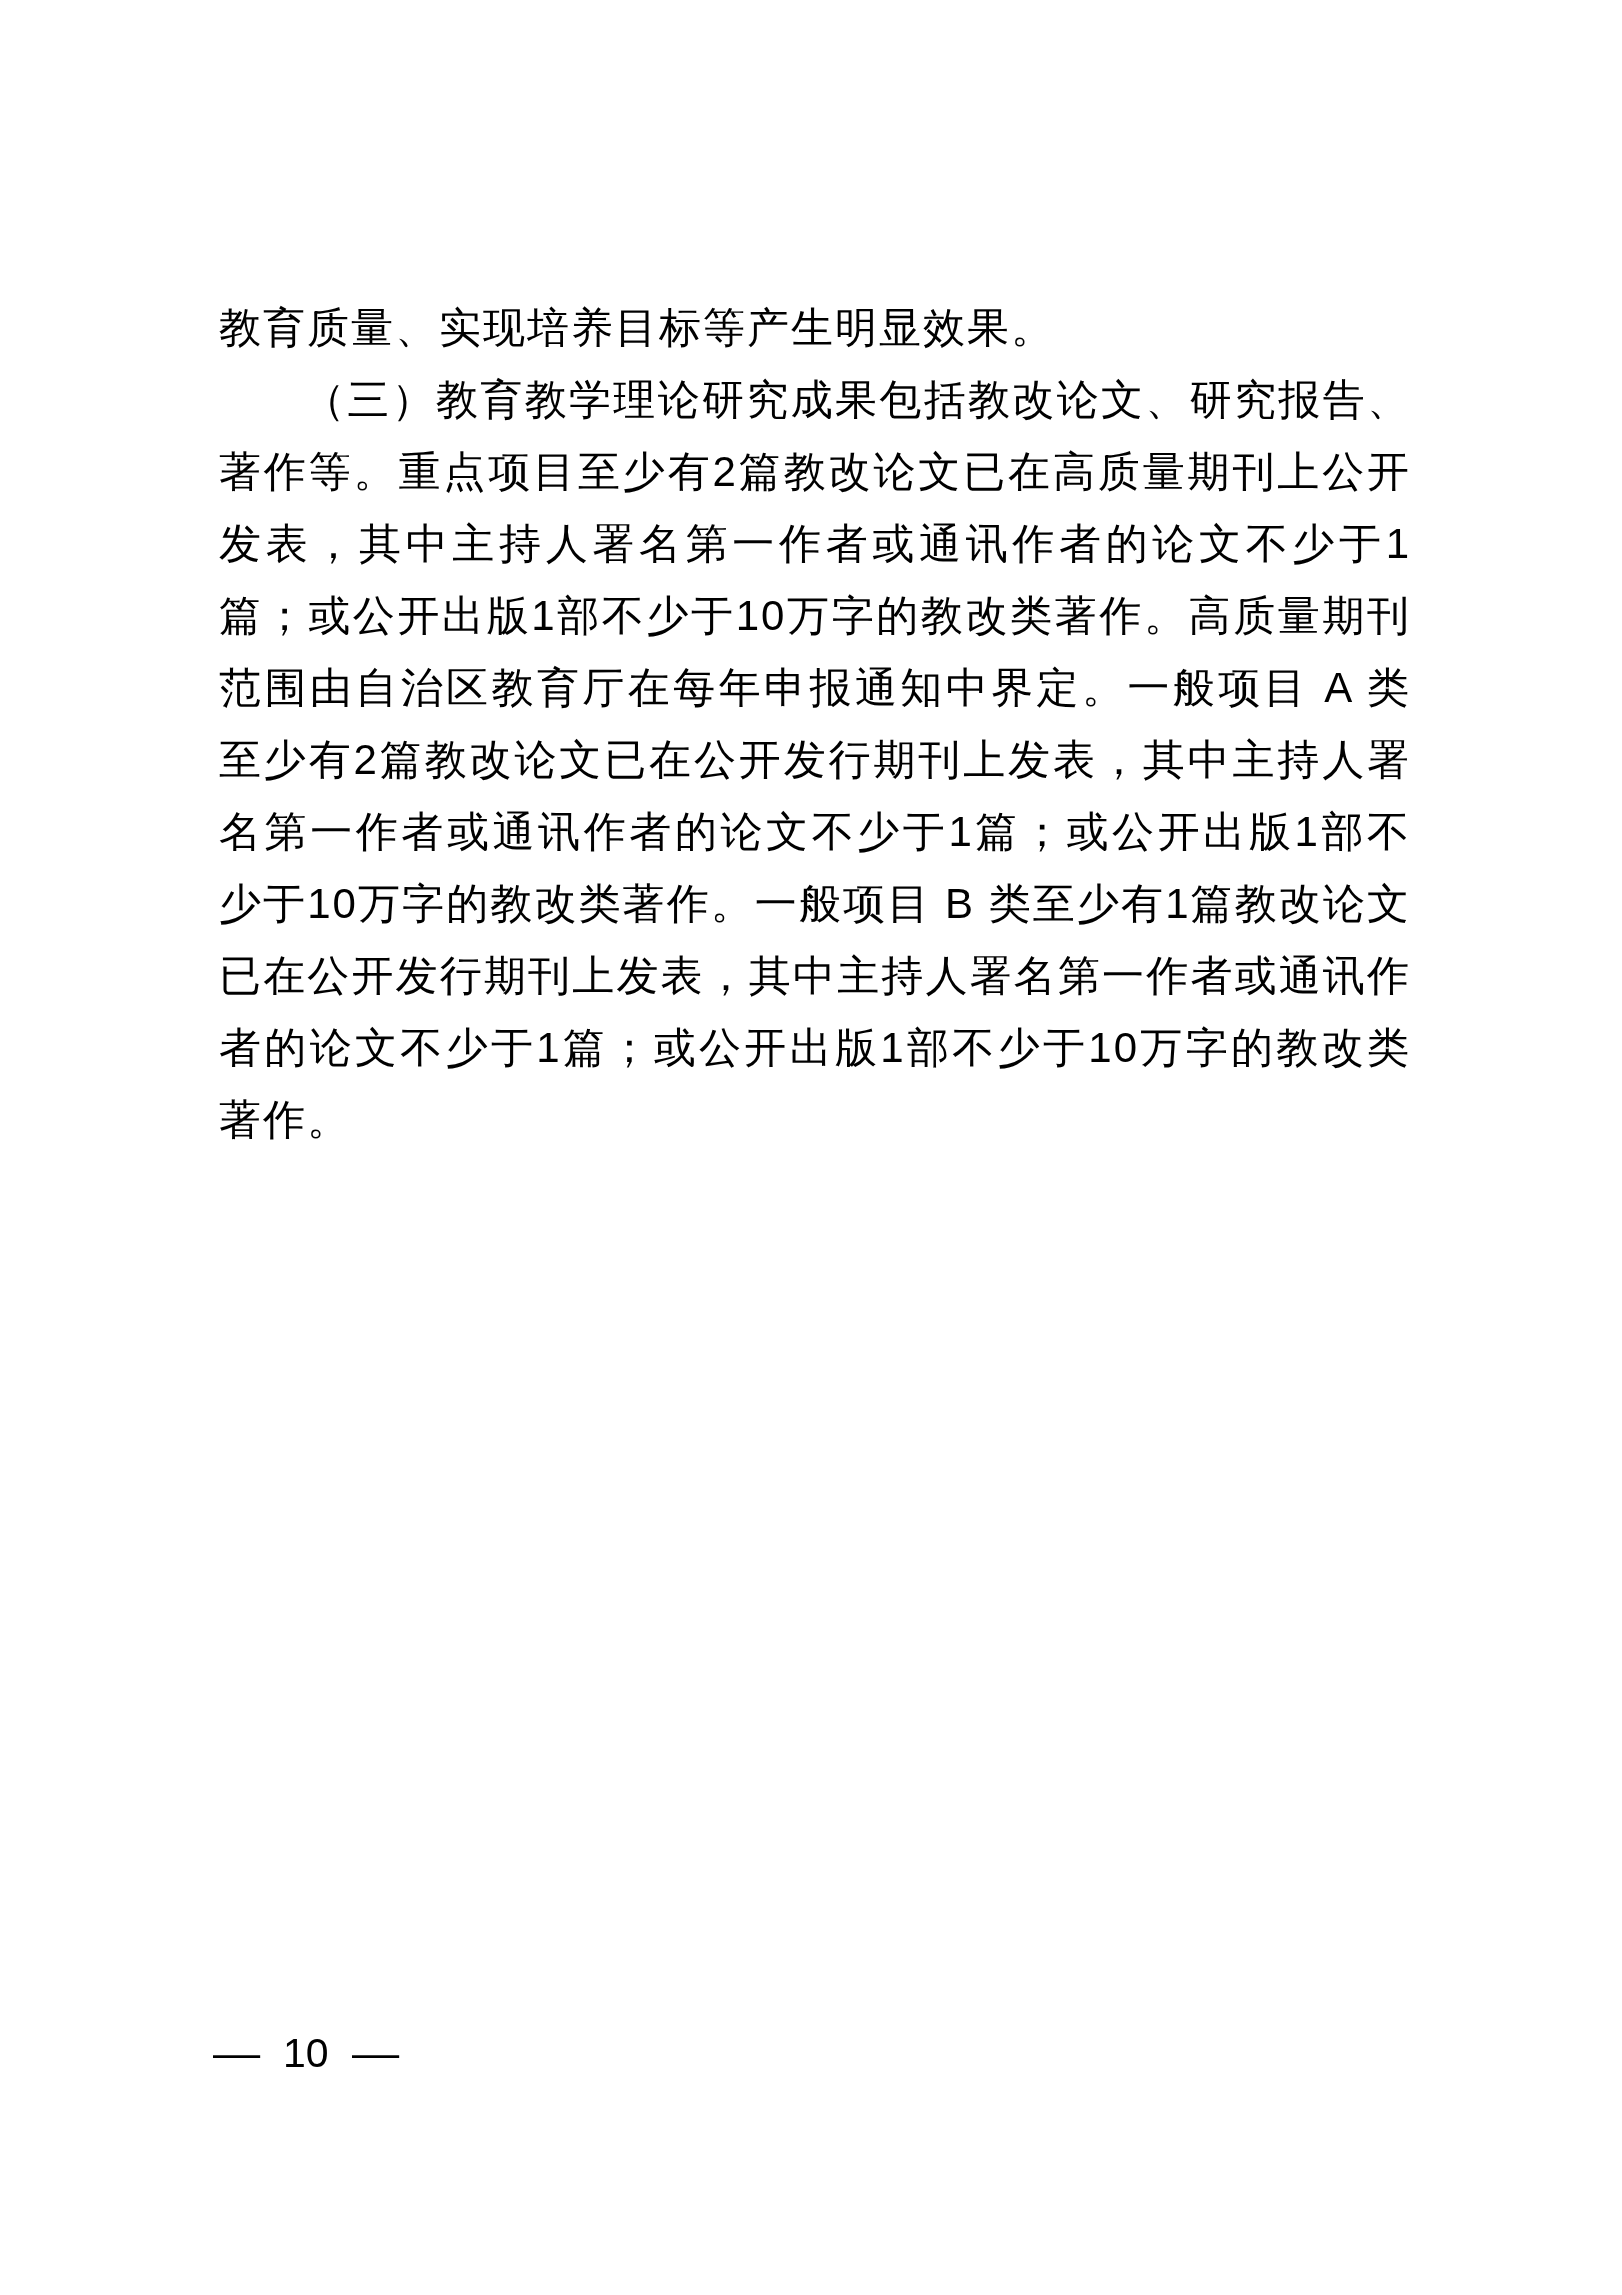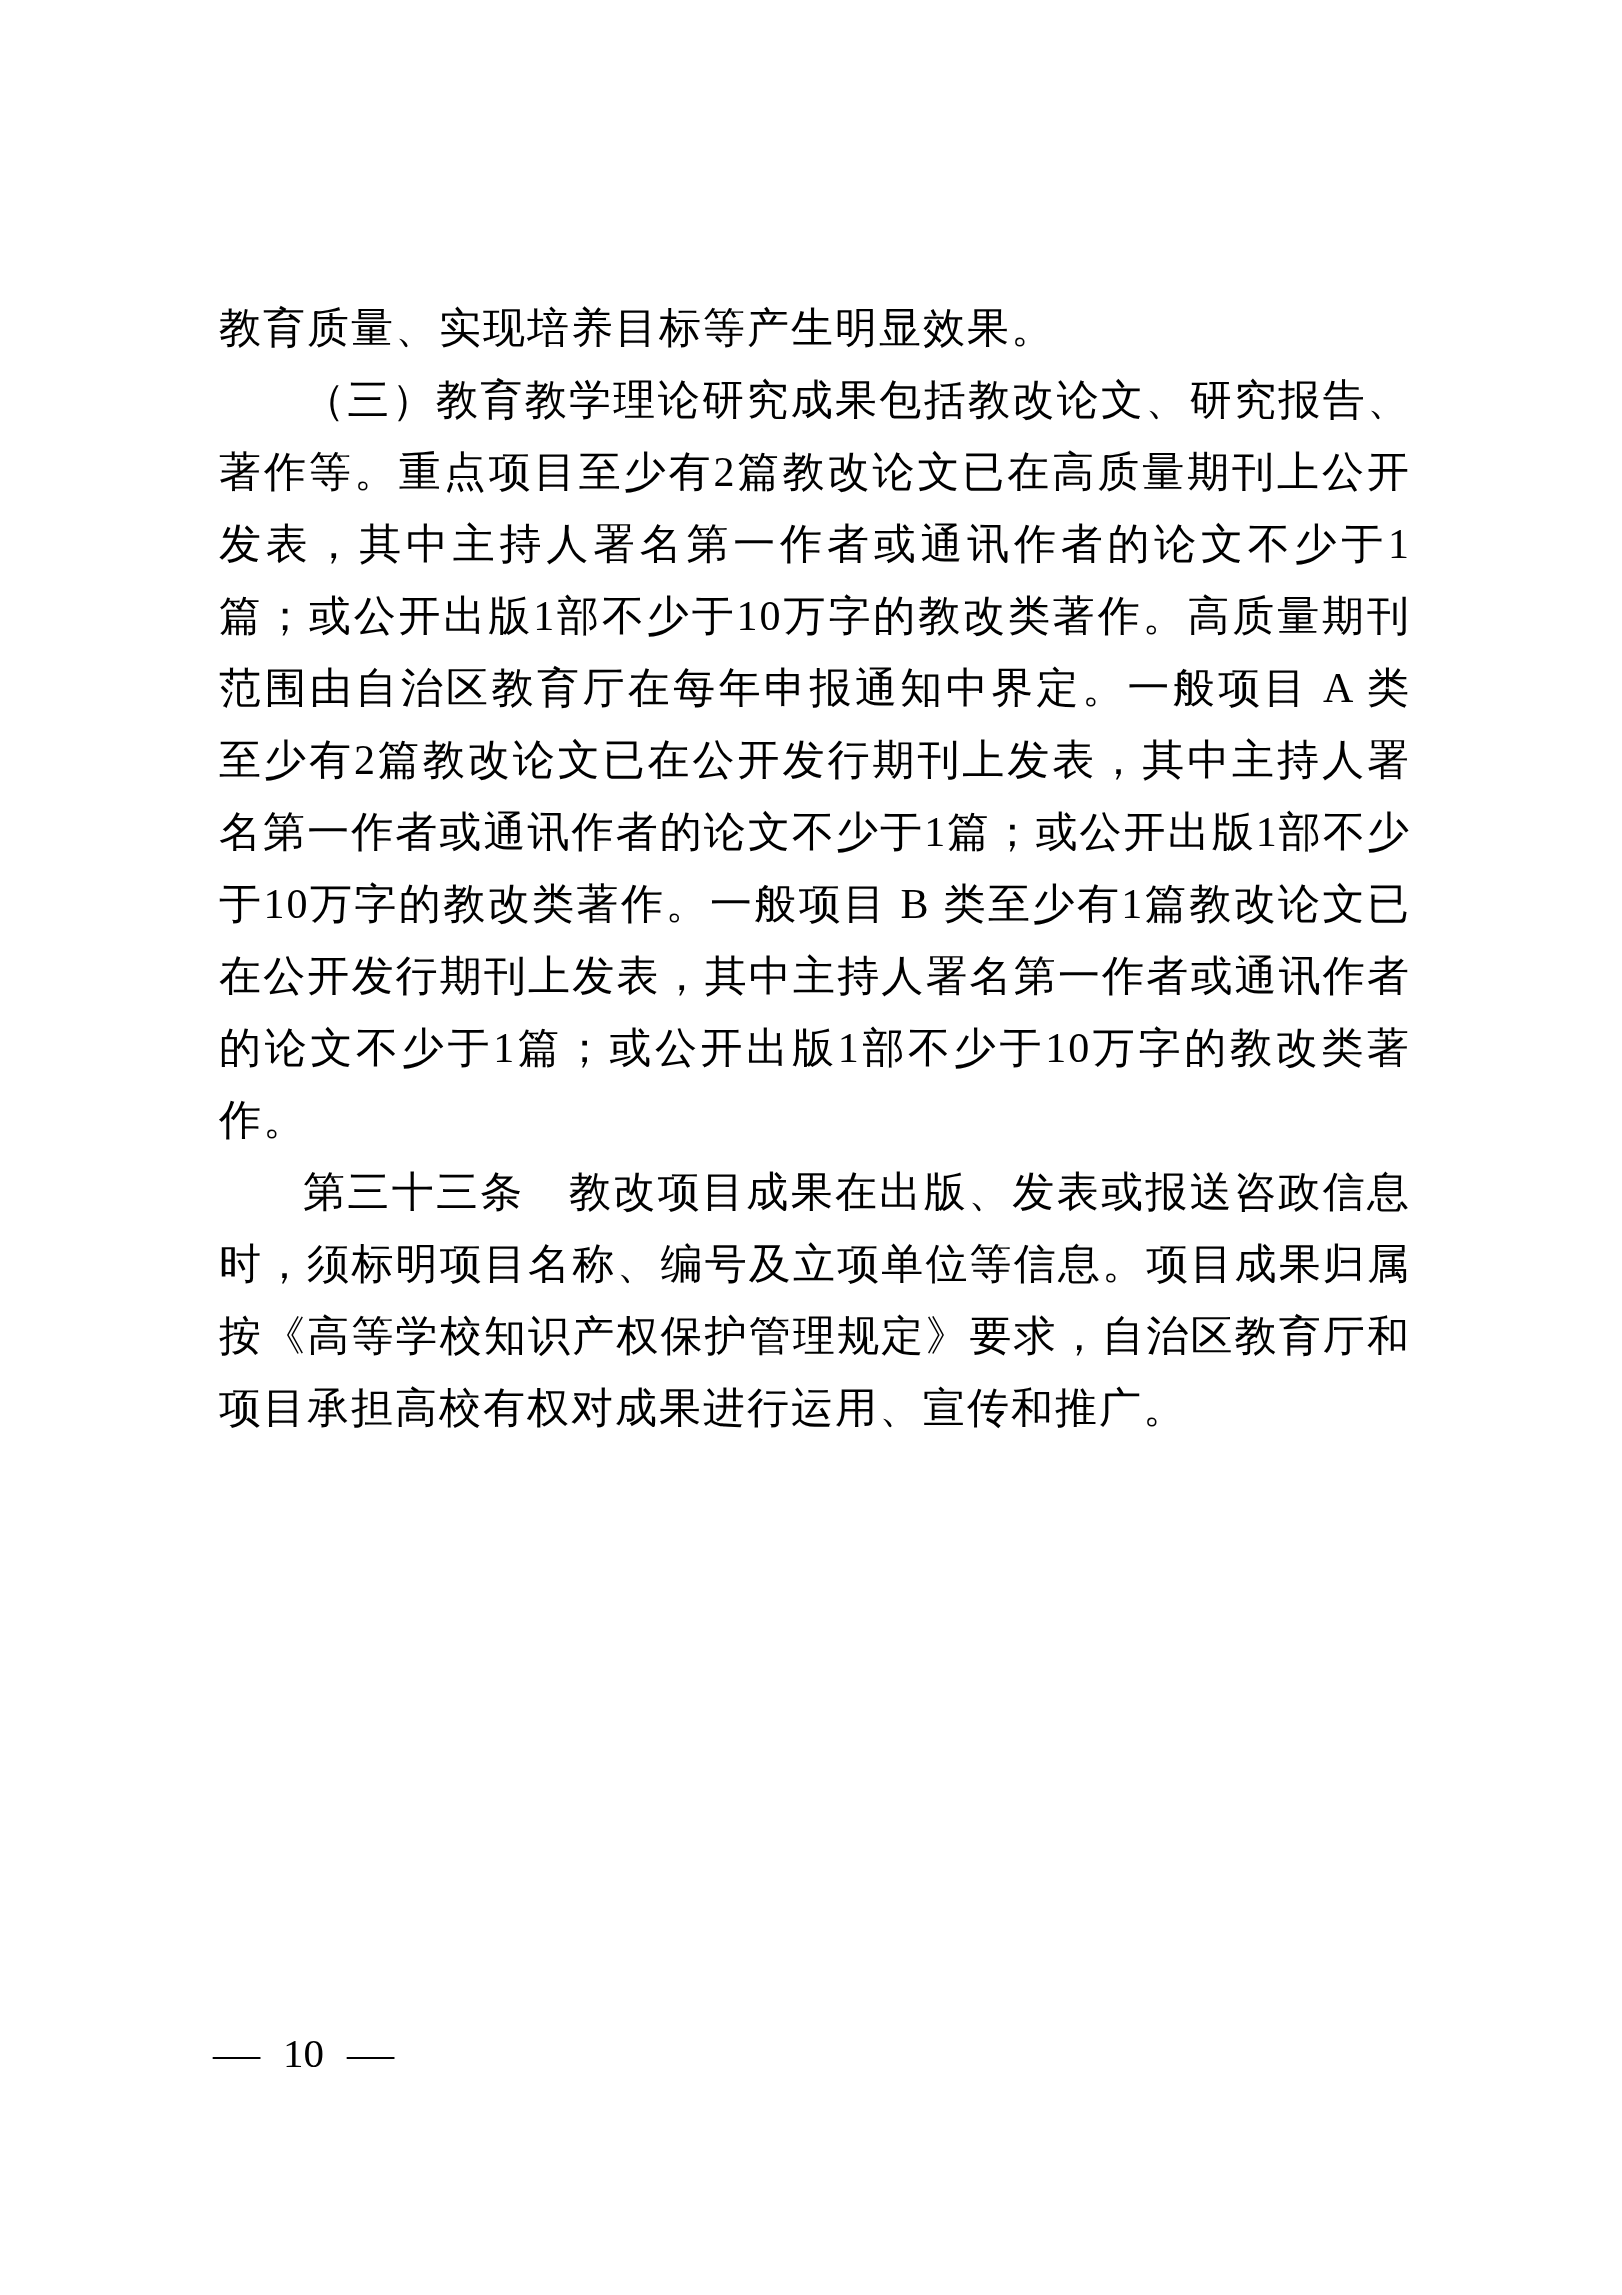--- a/index.html
+++ b/index.html
@@ -6,21 +6,21 @@
     margin: 0;
     padding: 0;
     background: #ffffff;
   }
   .page {
     position: relative;
     width: 1566px;
     height: 2295px;
     background: #ffffff;
     color: #000000;
-    font-family: Liberation Serif, serif;
+    font-family: Liberation Sans, sans-serif;
     overflow: hidden;
     border-radius: 13px;
   }
   .text-block {
     position: absolute;
     left: 219px;
     top: 292px;
     width: 1192px;
   }
   .para {
@@ -55,21 +55,20 @@
   }
 </style>
 </head>
 <body>
 
 <div class="page">
 
   <main class="text-block">
     <p class="para">教育质量、实现培养目标等产生明显效果。</p>
     <p class="para indent">（三）教育教学理论研究成果包括教改论文、研究报告、著作等。重点项目至少有2篇教改论文已在高质量期刊上公开发表，其中主持人署名第一作者或通讯作者的论文不少于1篇；或公开出版1部不少于10万字的教改类著作。高质量期刊范围由自治区教育厅在每年申报通知中界定。一般项目 A 类至少有2篇教改论文已在公开发行期刊上发表，其中主持人署名第一作者或通讯作者的论文不少于1篇；或公开出版1部不少于10万字的教改类著作。一般项目 B 类至少有1篇教改论文已在公开发行期刊上发表，其中主持人署名第一作者或通讯作者的论文不少于1篇；或公开出版1部不少于10万字的教改类著作。</p>
-    <p class="para indent">第三十三条　教改项目成果在出版、发表或报送咨政信息时，须标明项目名称、编号及立项单位等信息。项目成果归属按《高等学校知识产权保护管理规定》要求，自治区教育厅和项目承担高校有权对成果进行运用、宣传和推广。</p>
   </main>
 
   <footer class="page-footer">
     <span class="dash">—</span>
     <span class="num">10</span>
     <span class="dash">—</span>
   </footer>
 
 </div>
 

